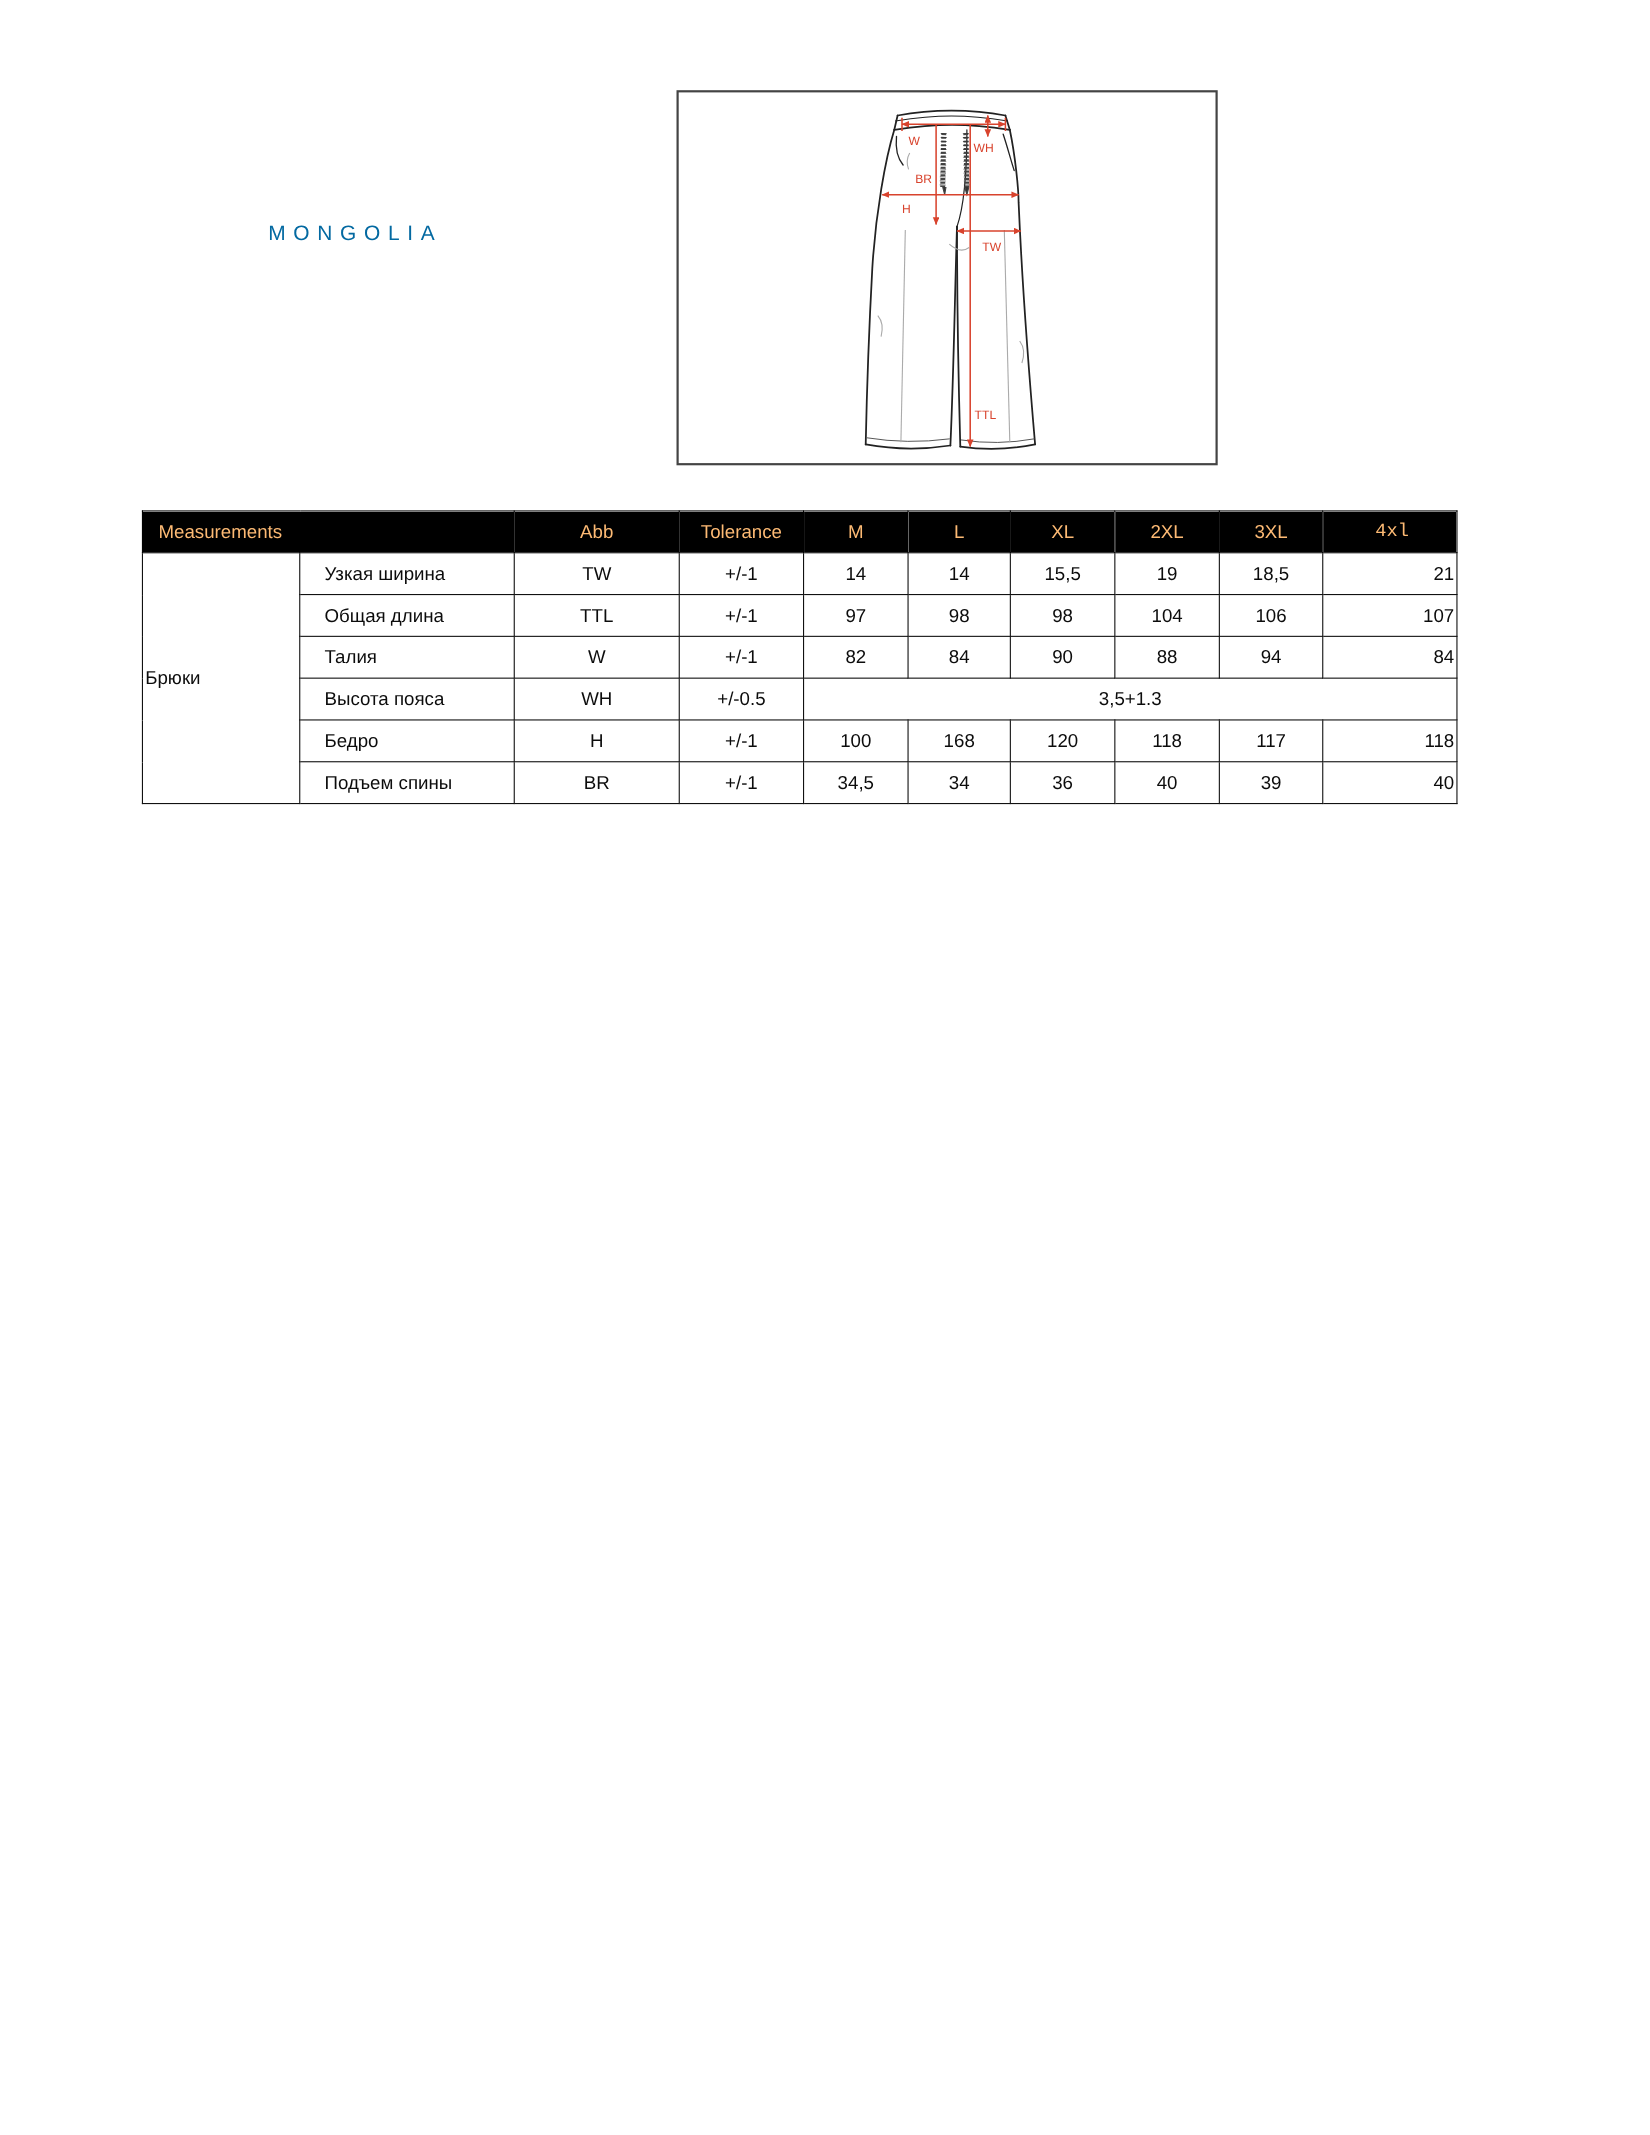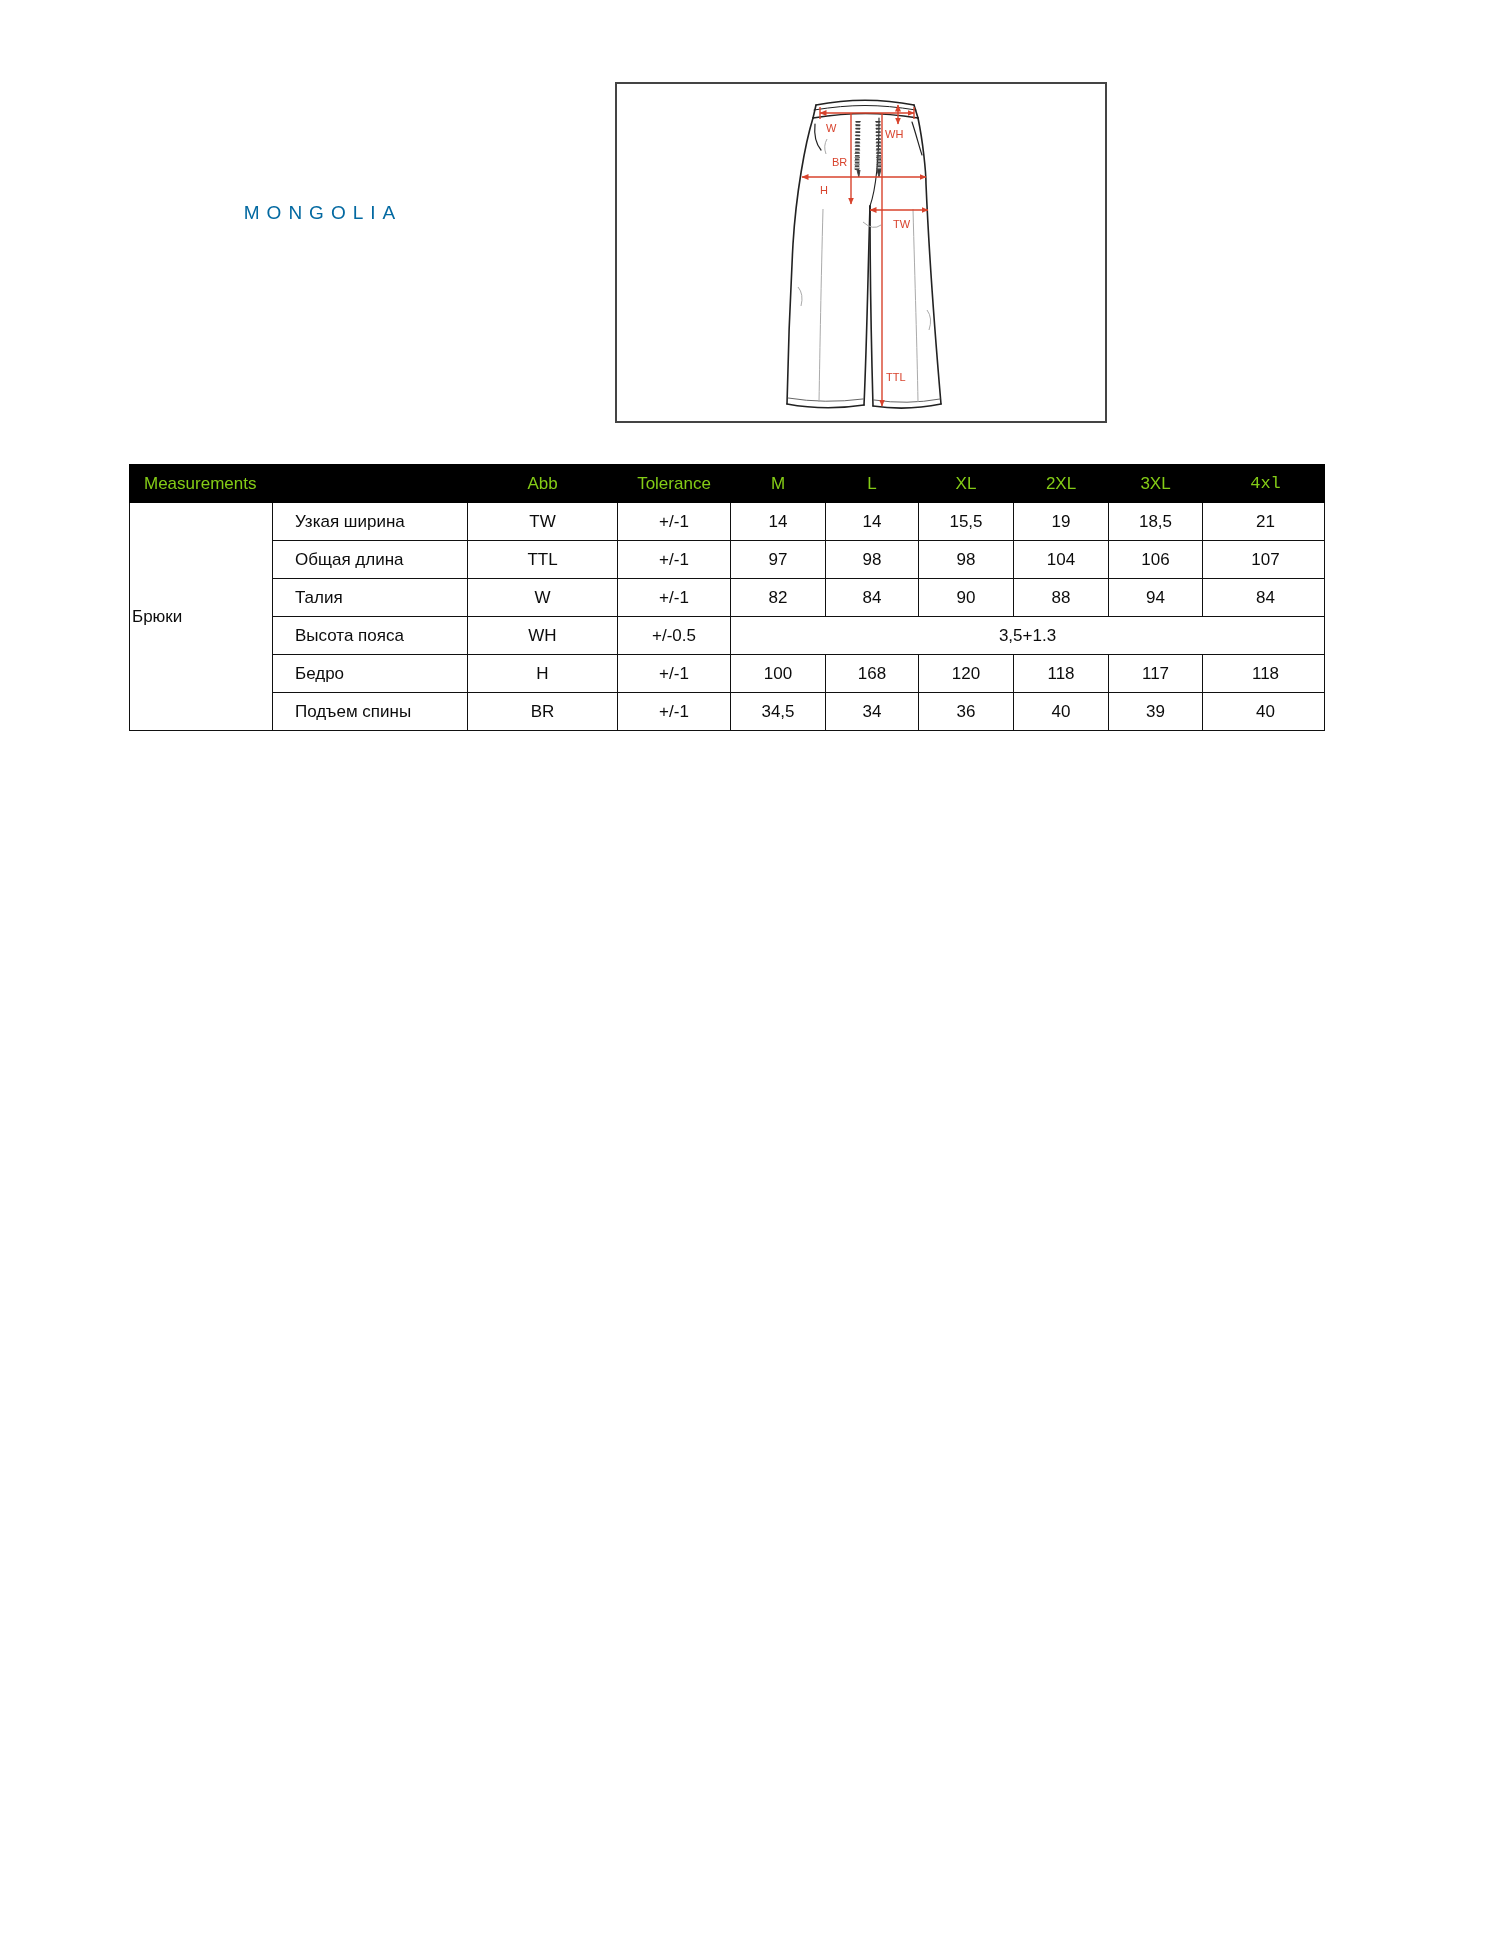--- a/index.html
+++ b/index.html
@@ -20,27 +20,27 @@
   .ann-label{font-family:"Liberation Sans",sans-serif;font-size:11px;font-weight:400;}
 
   
   .size-table{position:absolute;left:129px;top:464px;width:1195px;
               border-collapse:collapse;table-layout:fixed;
               font-size:17px;color:#0c0c0c;}
   .size-table th,.size-table td{border:1.5px solid #111;padding:0 2px;
               overflow:hidden;white-space:nowrap;}
   .size-table thead tr{height:38px;}
   .size-table tbody tr{height:38px;}
-  .size-table thead th{background:#000;color:#84cc16;font-weight:400;
+  .size-table thead th{background:#000;color:#fdba74;font-weight:400;
               border:1px solid #000;text-align:center;}
   .size-table thead th.h-meas{text-align:left;padding-left:14px;}
   .size-table thead th.h-left{text-align:center;padding-left:6px;font-family:Liberation Mono, monospace;}
   .size-table td{text-align:center;vertical-align:middle;background:#fff;}
   .size-table td.cell-name{text-align:left;padding-left:22px;}
-  .size-table td.cell-left{text-align:center;padding-left:6px;}
+  .size-table td.cell-left{text-align:right;padding-left:6px;}
   .size-table td.cell-cat{text-align:left;}
 </style>
 </head>
 <body>
 
 <div class="page">
 
   <div class="logo">
     <div class="logo-sub">MONGOLIA</div>
   </div>

